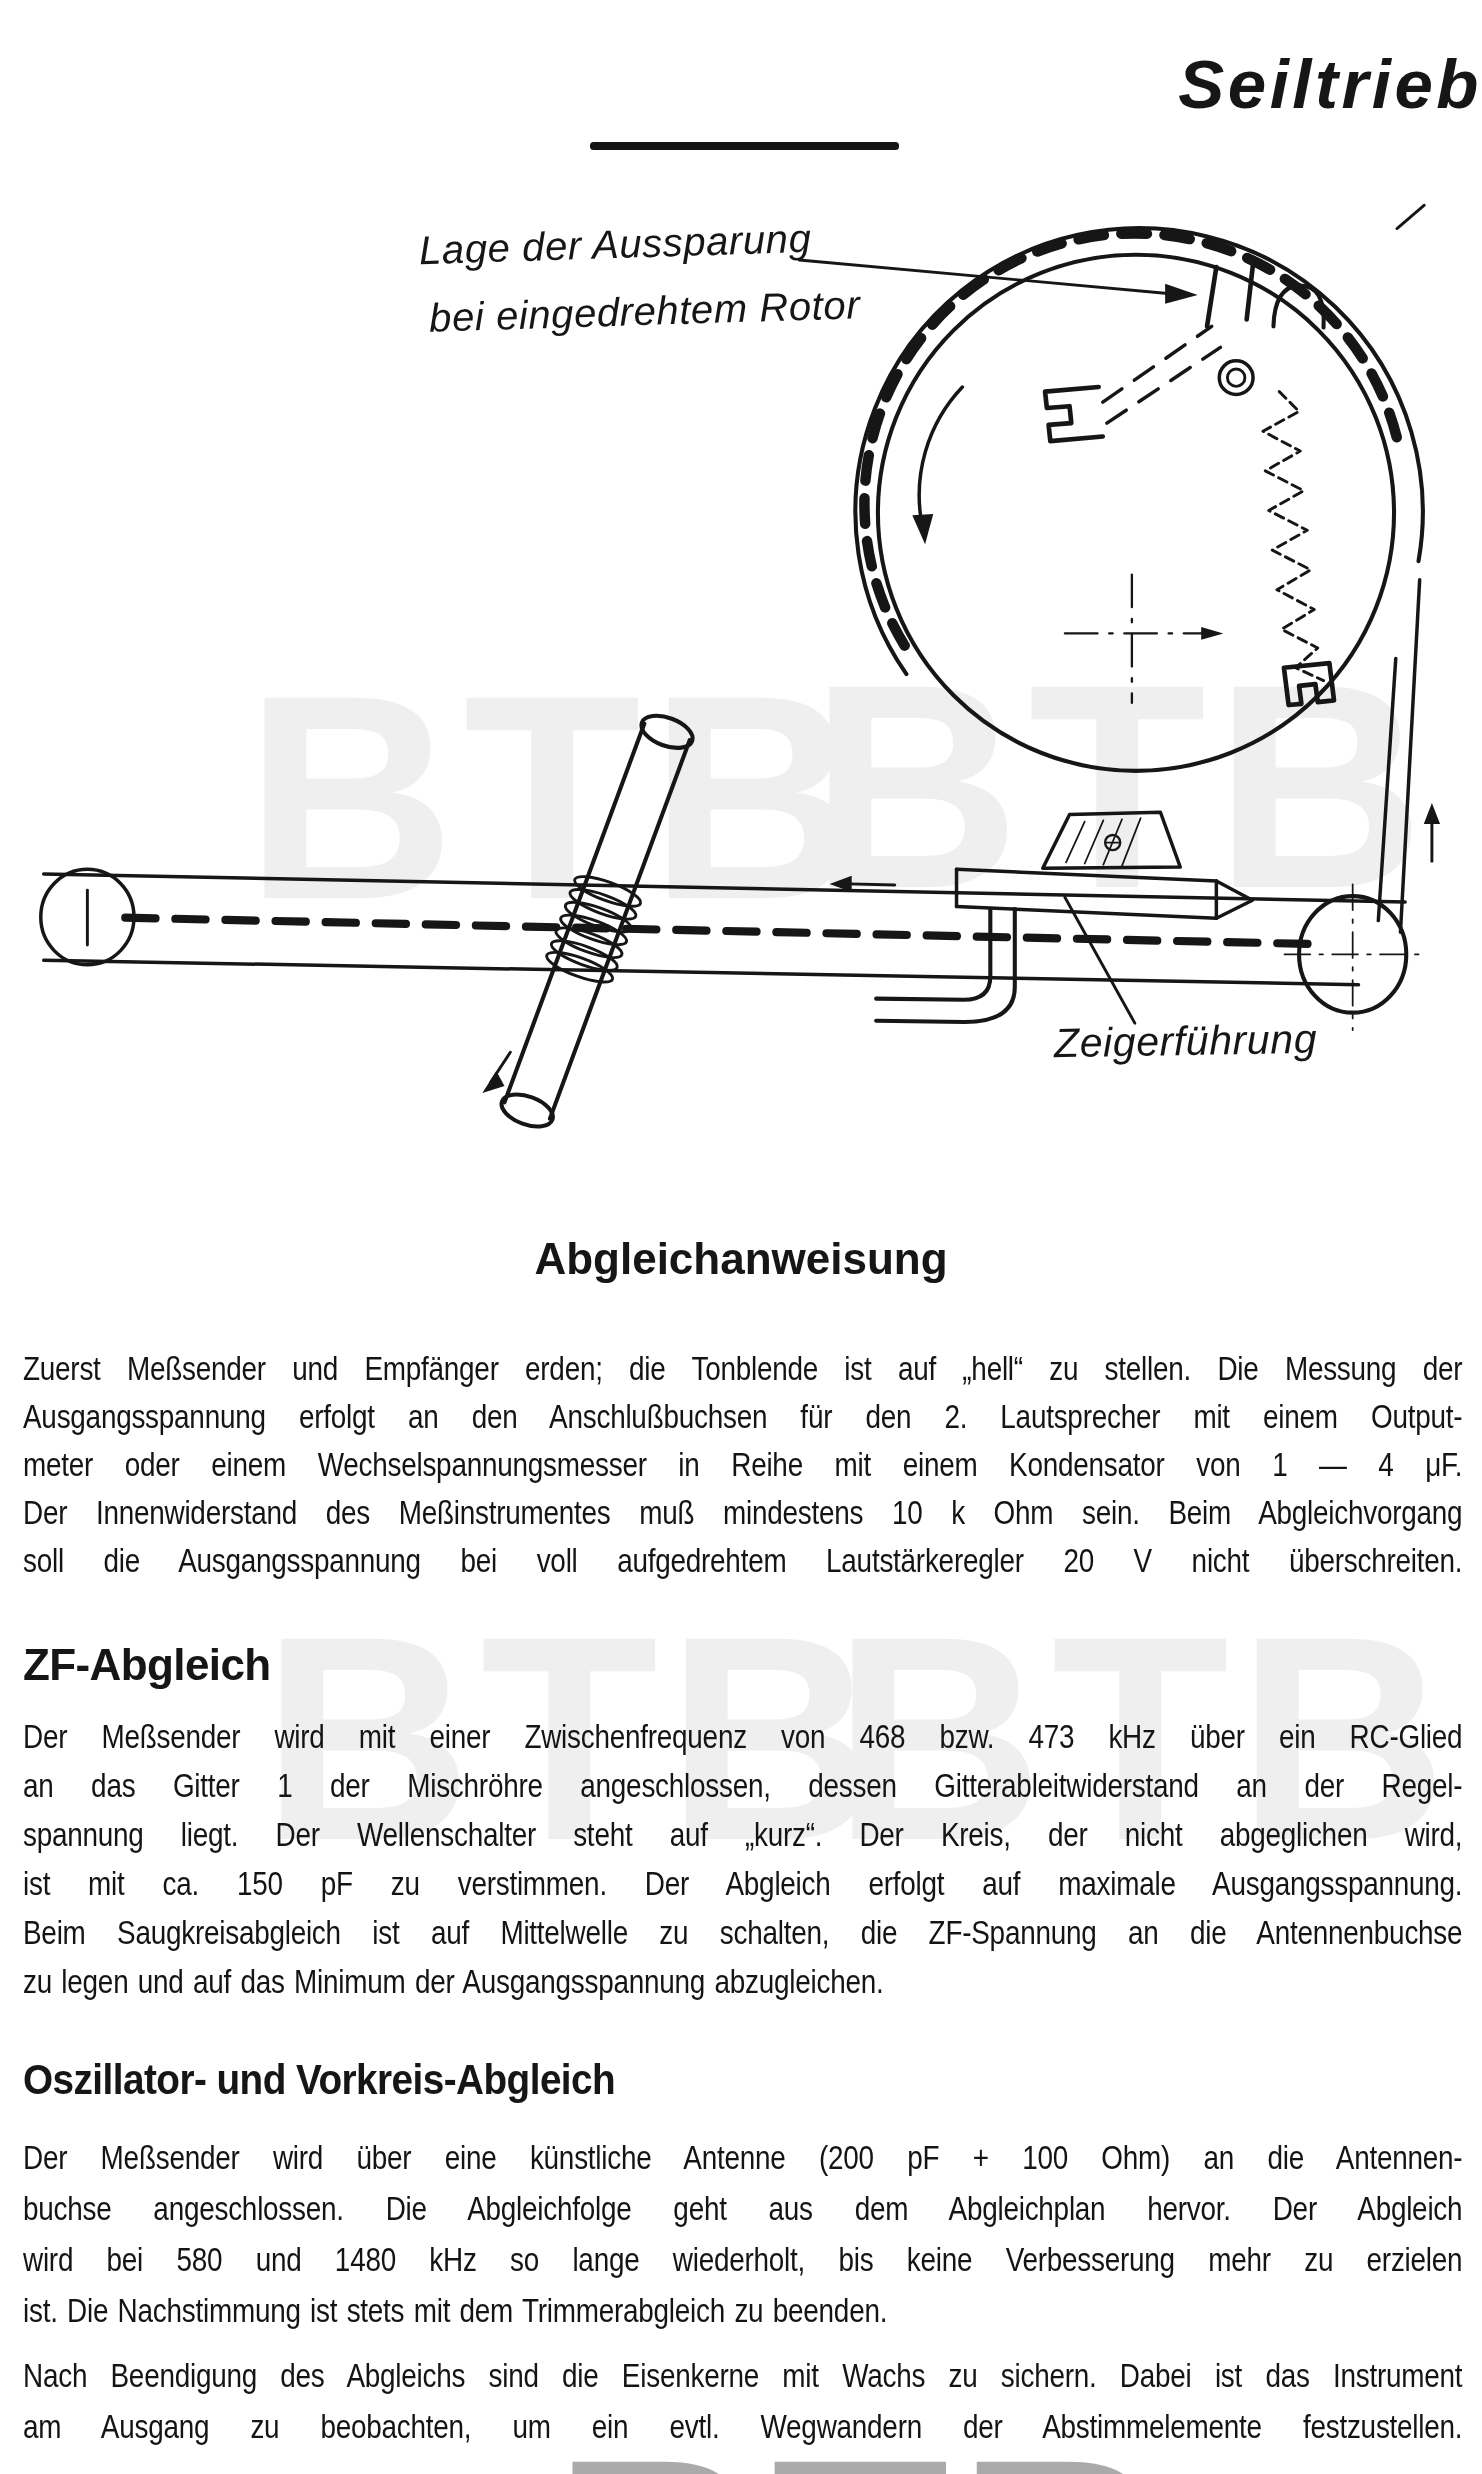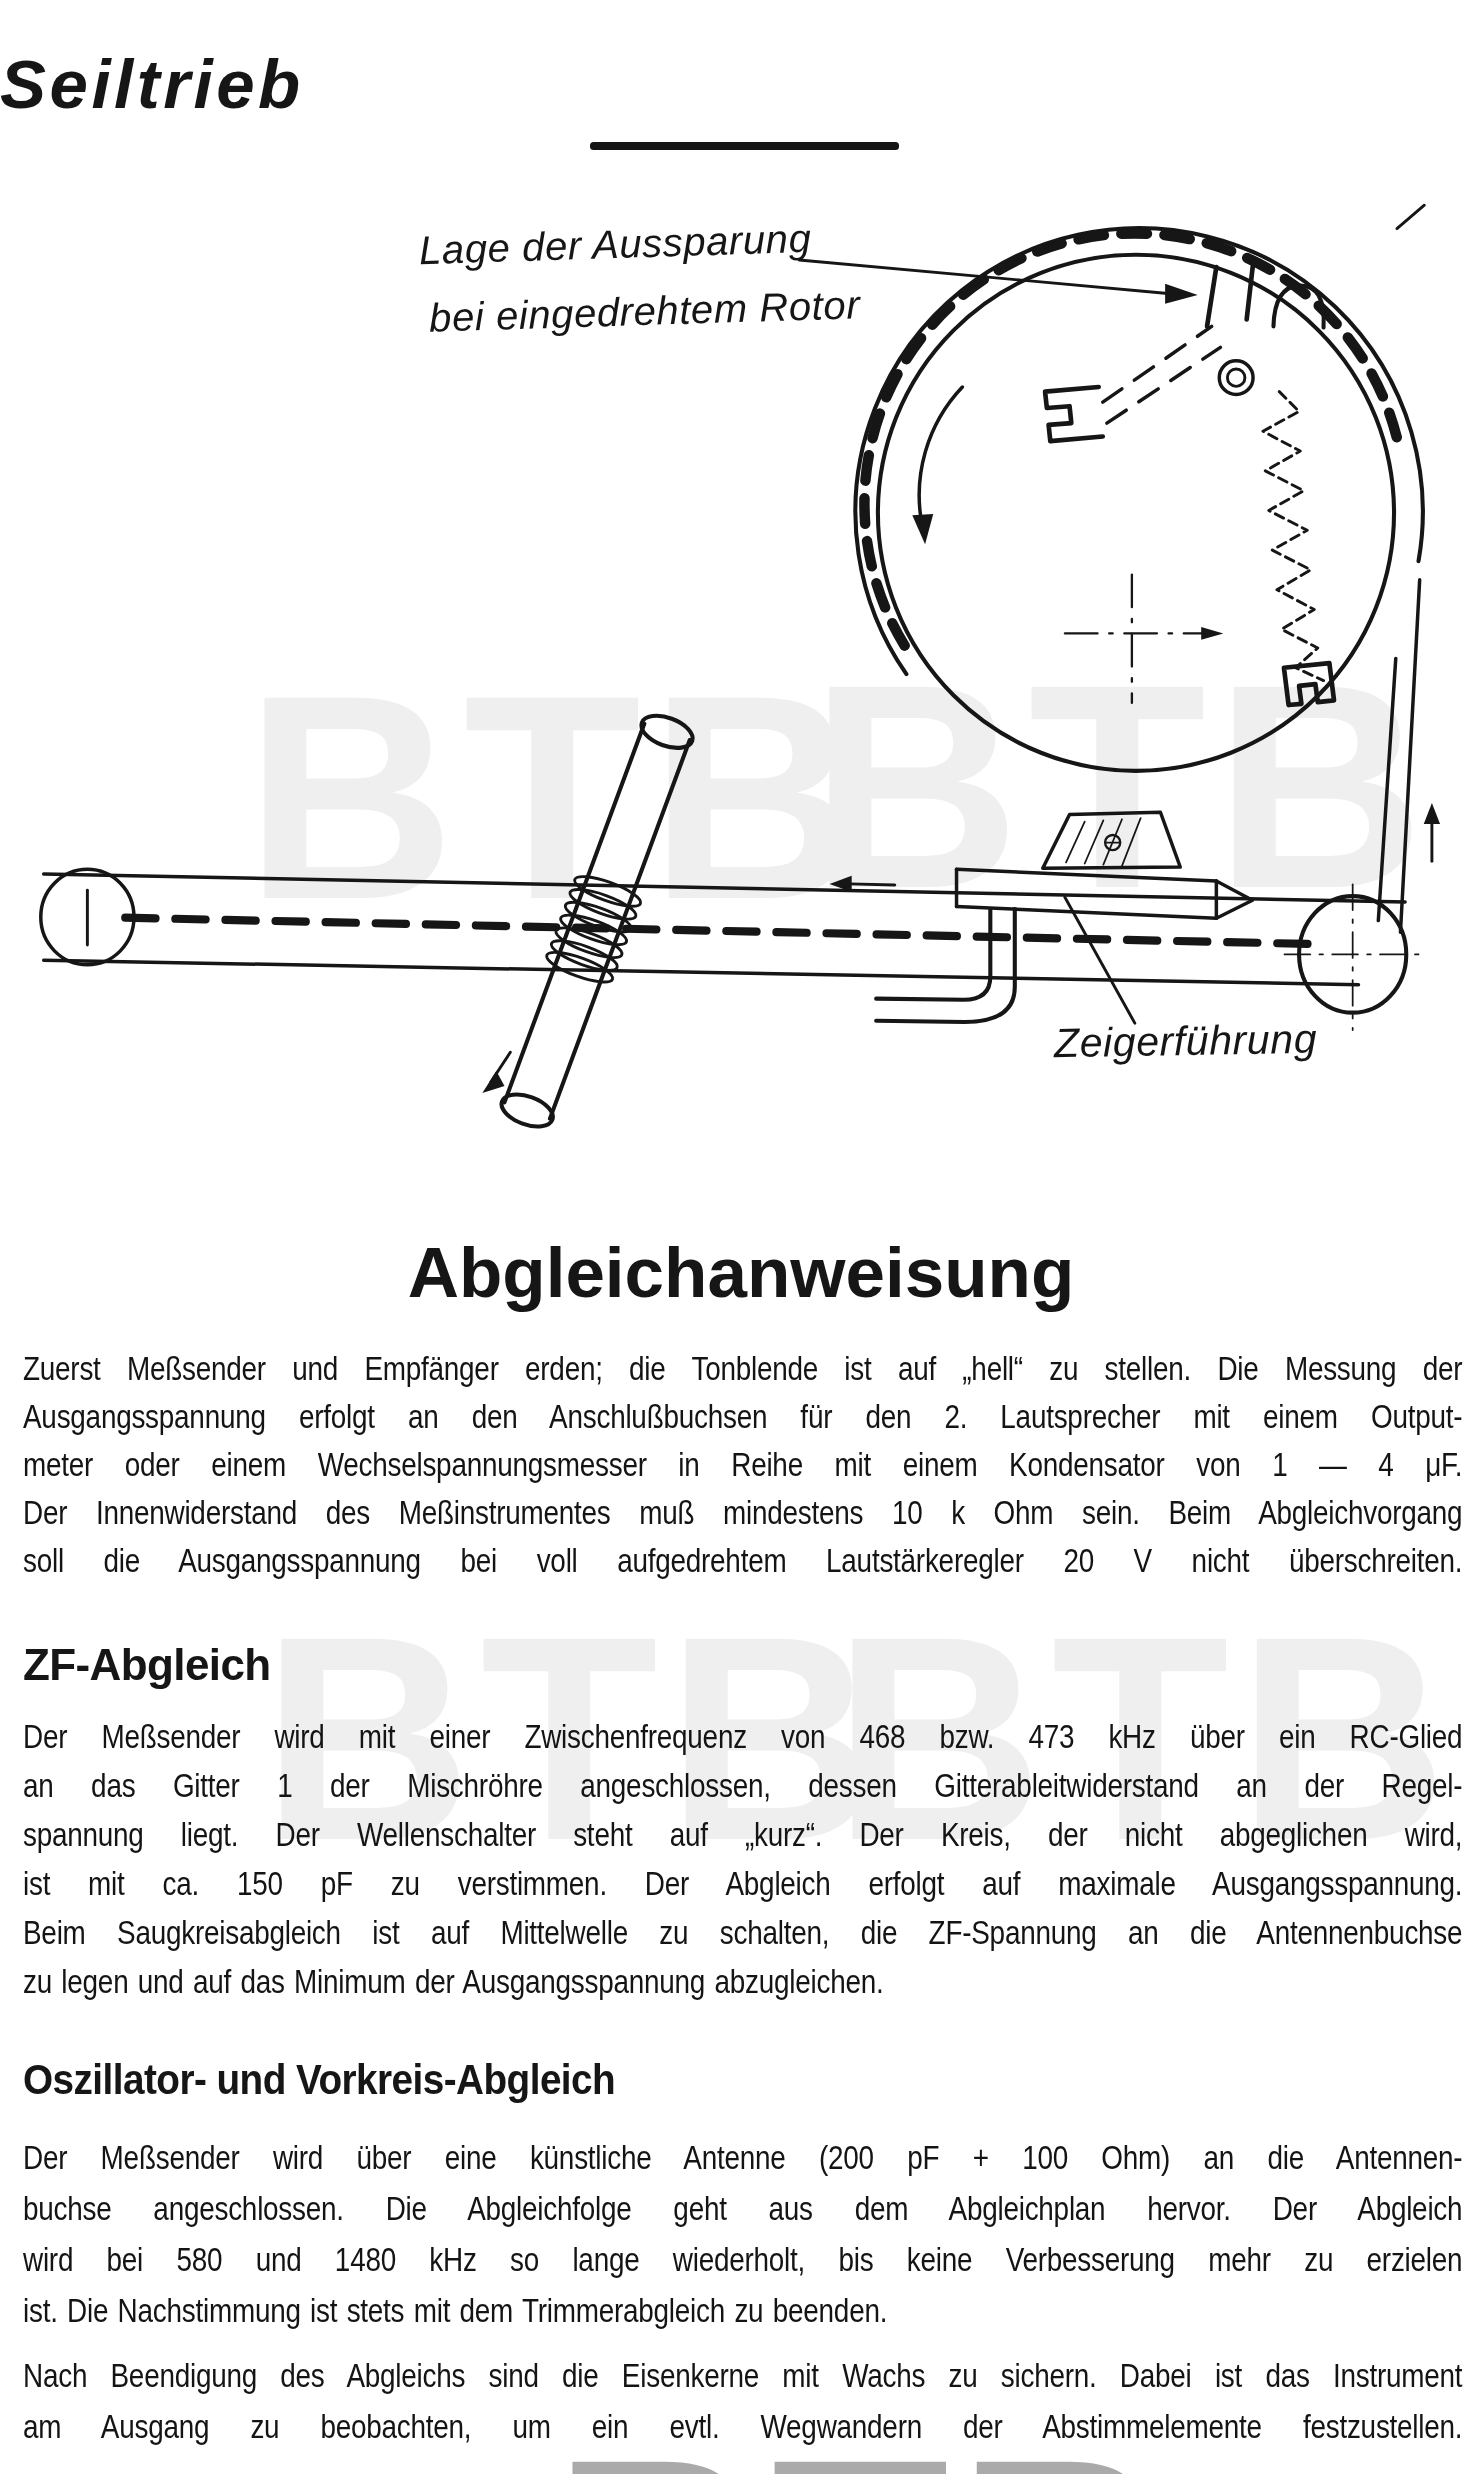--- a/index.html
+++ b/index.html
@@ -7,36 +7,36 @@
     width:1482px;height:2475px;position:relative;overflow:hidden;
     background:#ffffff;color:#161616;
     font-family:"Liberation Sans", sans-serif;
   }
   .wm{
     position:absolute;font-weight:700;font-size:291px;line-height:1;
     color:#efefef;letter-spacing:8.2px;user-select:none;white-space:nowrap;
   }
   .wm-dark{color:#aaaaaa;}
   #title{
-    position:absolute;left:0;top:45px;width:1482px;text-align:left;
+    position:absolute;left:0;top:45px;width:1482px;text-align:right;
     font-size:69px;font-style:italic;font-weight:700;letter-spacing:3.5px;
   }
   #title-underline{
     position:absolute;left:590px;top:142px;width:309px;height:8.2px;
     background:#141414;border-radius:3.5px;
   }
   .diag-label{
     position:absolute;font-style:italic;font-size:40px;line-height:1;
     transform:rotate(-1.8deg);white-space:nowrap;letter-spacing:0.6px;
   }
   #lbl-zeiger{font-size:41px;transform:rotate(-1deg);}
   svg.diagram{position:absolute;left:0;top:0;pointer-events:none;}
   .h-center{
     position:absolute;left:0;width:1482px;text-align:center;
-    font-weight:700;font-size:71px;line-height:1;letter-spacing:0px;
+    font-weight:700;font-size:44px;line-height:1;letter-spacing:0px;
   }
   .h-left{
     position:absolute;left:23px;font-weight:700;line-height:1;letter-spacing:-0.6px;
     transform-origin:0 0;white-space:nowrap;
   }
   .para{
     position:absolute;left:23px;width:1754px;
     transform:scaleX(0.8206);transform-origin:0 0;
     font-size:34px;letter-spacing:-0.3px;word-spacing:2.3px;color:#141414;
   }

